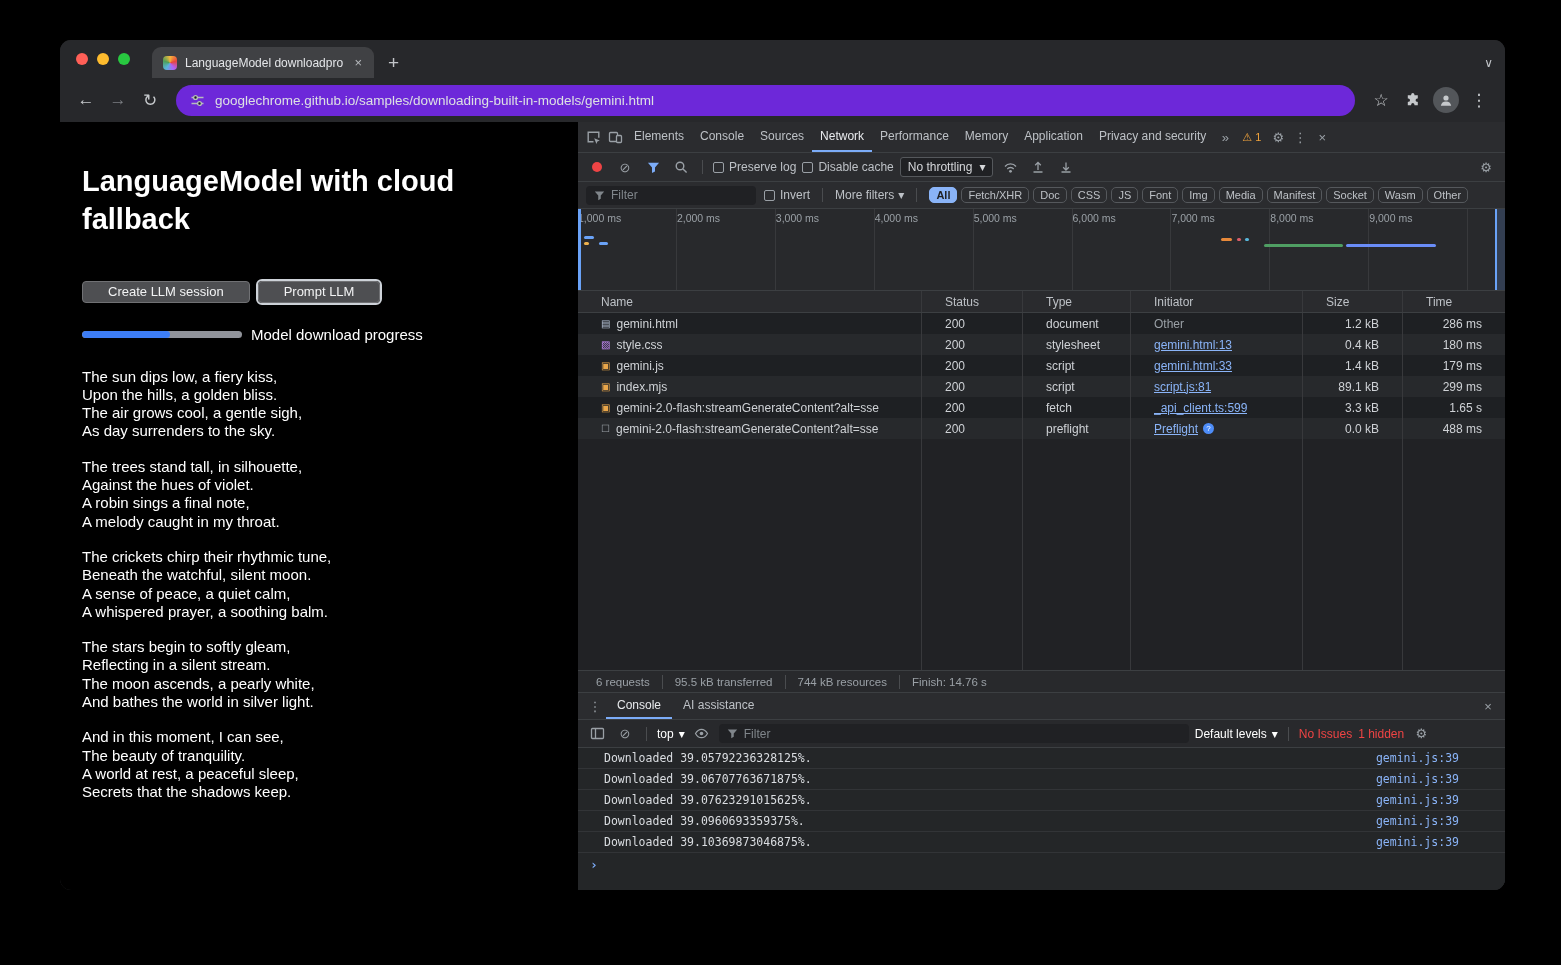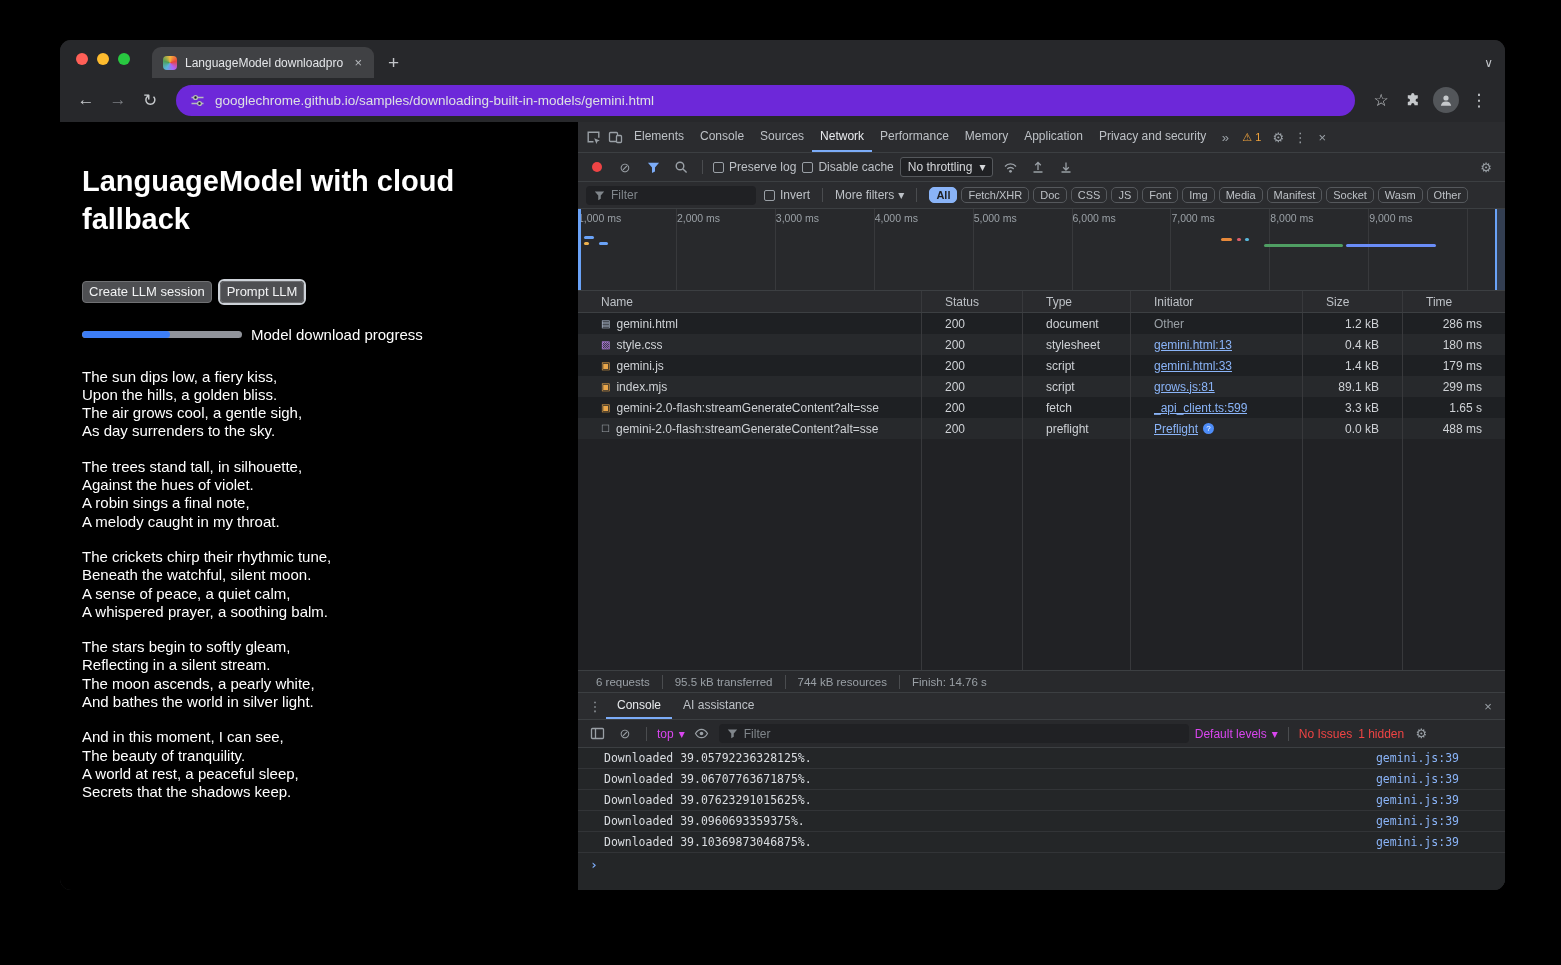--- a/index.html
+++ b/index.html
@@ -30,21 +30,21 @@
   .url{color:#dde0e3;font-size:13.5px;white-space:nowrap;overflow:hidden}
   .avatar{width:26px;height:26px;border-radius:50%;background:#53565a;display:flex;align-items:center;
           justify-content:center;overflow:hidden;margin:0 2px}
   
   .content{flex:1;display:flex;min-height:0}
   
   .page{width:518px;flex:none;background:#000;color:#fff;padding:26px 24px 0 22px;overflow:hidden}
   .page h1{font-size:29px;line-height:1.32;font-weight:700;max-width:430px;margin:14px 0 42px}
   .btn-row{display:flex;gap:8px;margin-bottom:23px}
   .btn{background:#4e4f52;border:1px solid #707174;border-radius:4px;color:#f2f3f4;
-       font-size:13px;font-family:inherit;padding:2px 6px;height:22px;line-height:16px}
+       font-size:13px;font-family:inherit;padding:2px 25px;height:22px;line-height:16px}
   .btn.focused{outline:2px solid #cdd2d8;outline-offset:0}
   .progress-row{display:flex;align-items:center;gap:9px;margin-bottom:25px}
   .progress{width:160px;height:7px;border-radius:4px;background:#90939a;overflow:hidden;flex:none}
   .progress .fill{height:100%;background:#3d7df5;border-radius:4px}
   .progress-label{font-size:15px}
   .stanza{font-size:15px;line-height:1.22;white-space:pre-line;margin-bottom:17px}
   
   .devtools{flex:1;display:flex;flex-direction:column;background:#28292c;min-width:0;
             font-size:12px;color:#bdc1c6;white-space:nowrap}
   .bar{display:flex;align-items:center;border-bottom:1px solid #3c3f42;background:#2b2c2f;flex:none}
@@ -118,21 +118,21 @@
   
   .drawer{height:198px;display:flex;flex-direction:column;border-top:1px solid #3c3f42;
           background:#242628;flex:none}
   .drawer-head{height:27px;display:flex;align-items:center;background:#2b2c2f;
                border-bottom:1px solid #3c3f42;padding:0 6px;flex:none}
   .drawer-tab{padding:0 11px;height:100%;display:flex;align-items:center;
               border-bottom:2px solid transparent;color:#bdc1c6}
   .drawer-tab[data-active="y"]{color:#e8eaed;border-bottom-color:#7cacf8}
   .console-toolbar{height:28px;display:flex;align-items:center;gap:6px;padding:0 8px;
                    border-bottom:1px solid #3c3f42;background:#28292c;flex:none}
-  .ctx{display:flex;align-items:center;gap:5px;color:#d946ef}
+  .ctx{display:flex;align-items:center;gap:5px;color:#ffffff}
   .console-filter{flex:1;max-width:470px;display:flex;align-items:center;gap:6px;background:#202124;
                   border-radius:4px;height:19px;padding:0 8px;color:#80868b}
   .muted{color:#ef4444}
   .console-messages{flex:1;overflow:hidden;font-family:"DejaVu Sans Mono",monospace;font-size:11.5px}
   .cmsg{display:flex;justify-content:space-between;align-items:center;height:21px;
         border-bottom:1px solid #323437;padding:0 46px 0 26px;color:#dadde1}
   .csrc{color:#8ab4f8;margin-left:12px;flex:none}
   .cprompt{padding:4px 0 0 12px;color:#7cacf8;font-weight:bold;font-size:13px}
   svg{display:block;flex:none}
 </style>
@@ -464,21 +464,21 @@
           </div>
 
           <div class="req-grid req-row">
             <span class="cell">
               <i class="req-ic" data-kind="script"></i>
               <span class="nm">index.mjs</span>
             </span>
             <span class="cell">200</span>
             <span class="cell">script</span>
             <span class="cell">
-              <span class="init-txt" data-link="y">grows.js:81</span>
+              <span class="init-txt" data-link="y">script.js:81</span>
 
             </span>
             <span class="cell num">89.1 kB</span>
             <span class="cell num">299 ms</span>
           </div>
 
           <div class="req-grid req-row">
             <span class="cell">
               <i class="req-ic" data-kind="fetch"></i>
               <span class="nm">gemini-2.0-flash:streamGenerateContent?alt=sse</span>

